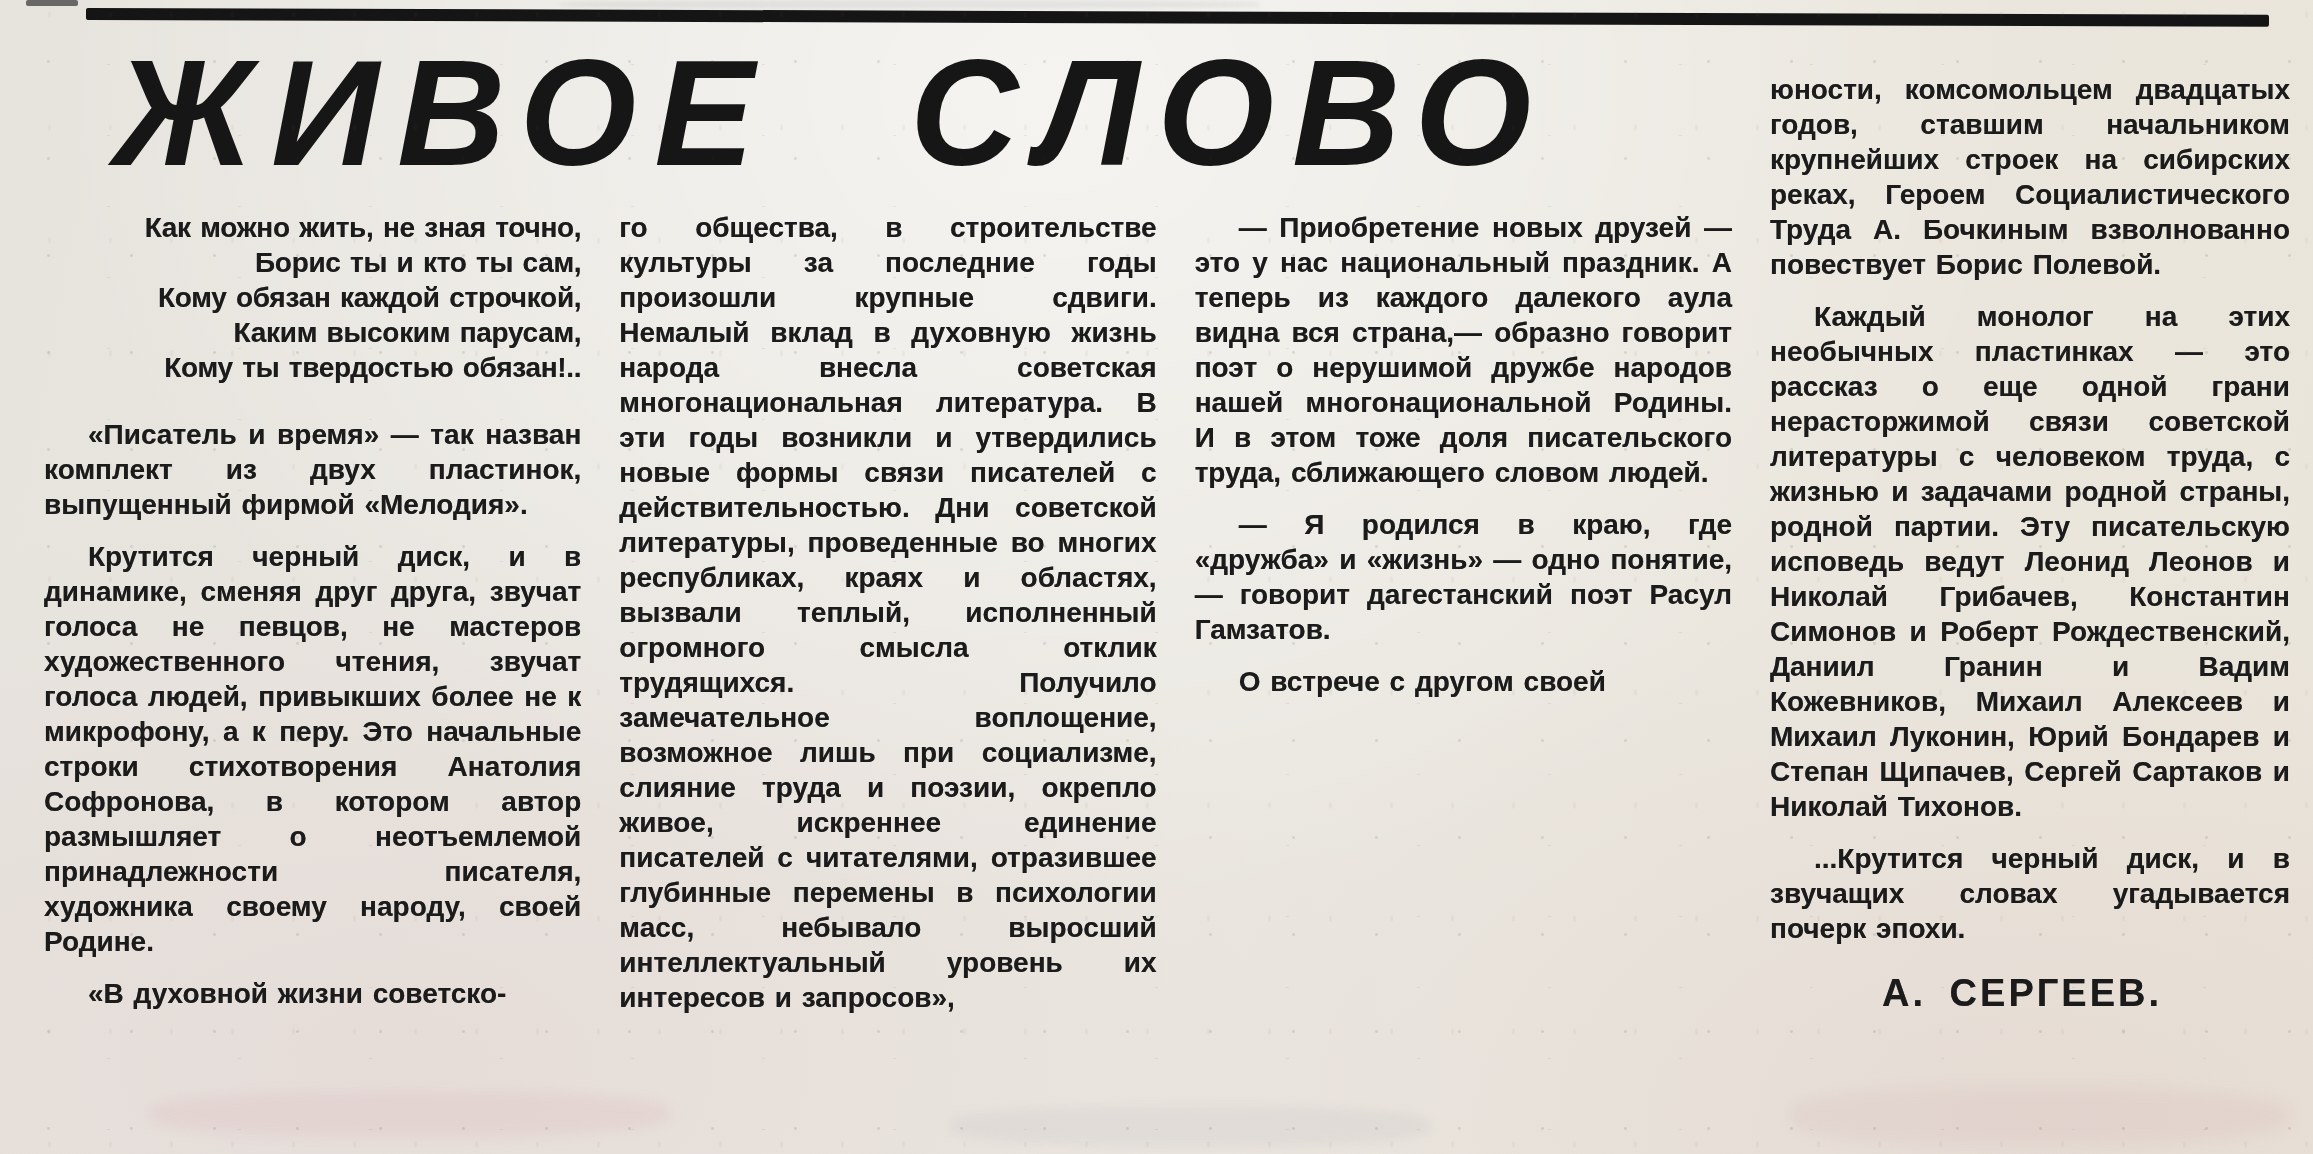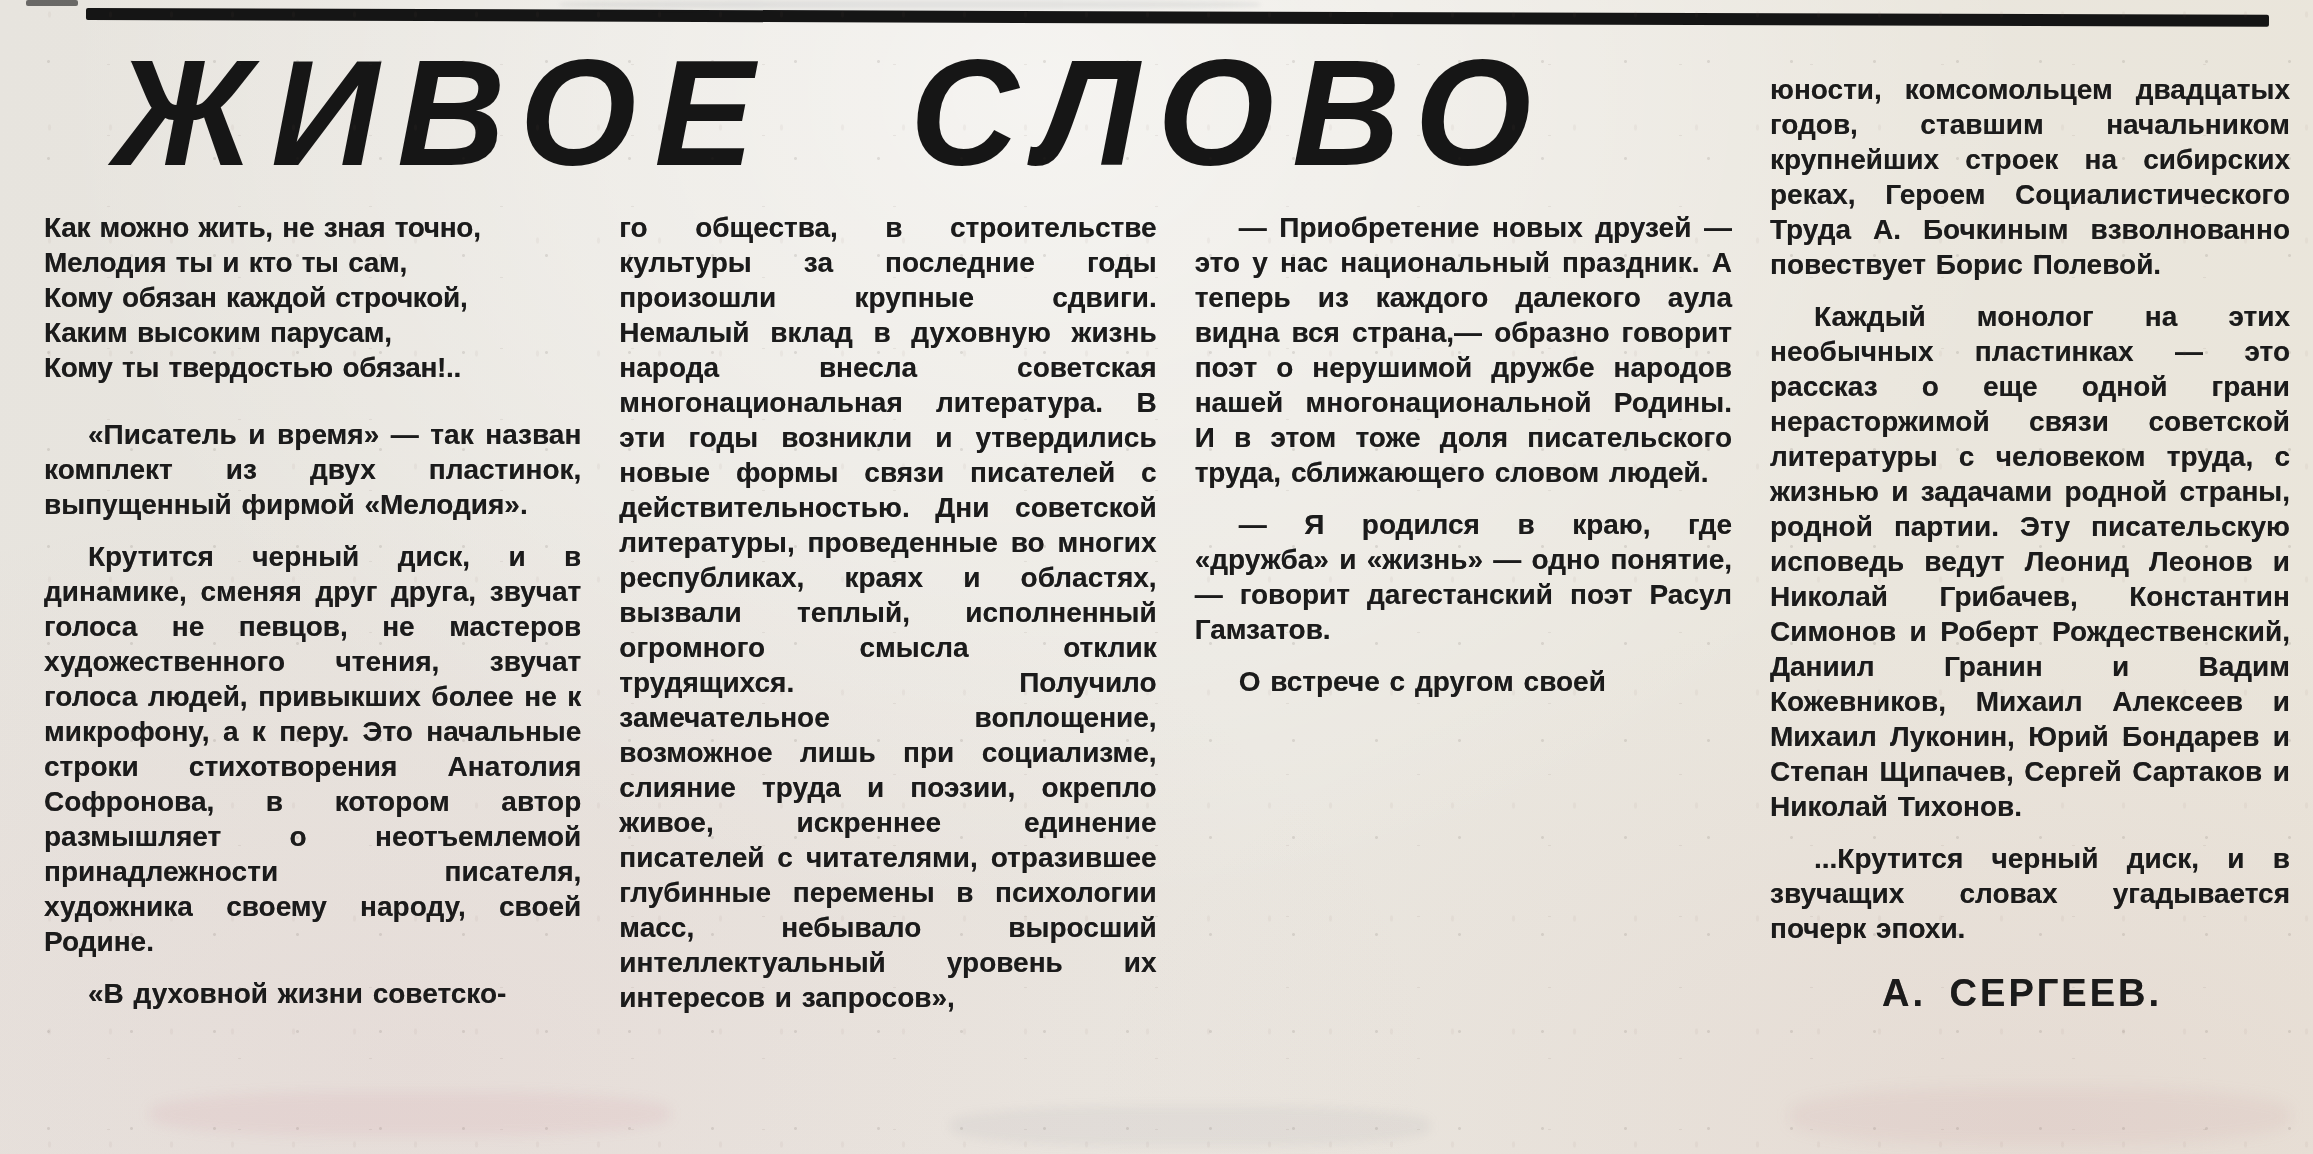--- a/index.html
+++ b/index.html
@@ -51,21 +51,21 @@
   .col { flex: 1 1 0; min-width: 0; }
   .coltext {
     font-size: 28px; font-weight: bold; line-height: 35px;
     text-align: justify; word-spacing: 2px;
     text-shadow: 0 0 0.6px rgba(20,20,20,.55);
   }
   .col4 { flex: 1 1 0; min-width: 0; padding-top: 72px; }
   p { margin: 0; text-indent: 44px; }
   p + p { margin-top: 17px; }
   p.noindent { text-indent: 0; }
-  .poem { margin: 0 0 32px 0; text-align: left; letter-spacing: -0.3px; }
+  .poem { margin: 0 0 32px 0; text-align: right; letter-spacing: -0.3px; }
   .poem-line { white-space: nowrap; }
   .signature {
     margin-top: 30px; padding-right: 128px;
     text-align: right; font-size: 38px; font-weight: bold;
     letter-spacing: 3px; word-spacing: 10px;
     text-shadow: 0 0 0.6px rgba(20,20,20,.55);
   }
   .artifact { position: absolute; pointer-events: none; border-radius: 40%; }
   .a1 { left: 150px; top: 1092px; width: 520px; height: 44px;
         background: rgba(204,128,148,.10); filter: blur(6px); }
@@ -86,21 +86,21 @@
   <div class="artifact a4"></div>
 
   <div class="content">
     <div class="left-block">
       <h1 class="headline">ЖИВОЕ СЛОВО</h1>
       <div class="cols3">
 
         <div class="col coltext">
           <div class="poem">
             <div class="poem-line">Как можно жить, не зная точно,</div>
-            <div class="poem-line">Мелодия ты и кто ты сам,</div>
+            <div class="poem-line">Борис ты и кто ты сам,</div>
             <div class="poem-line">Кому обязан каждой строчкой,</div>
             <div class="poem-line">Каким высоким парусам,</div>
             <div class="poem-line">Кому ты твердостью обязан!..</div>
           </div>
           <p>«Писатель и время» — так назван комплект из двух пластинок, выпущенный фирмой «Мелодия».</p>
           <p>Крутится черный диск, и в динамике, сменяя друг друга, звучат голоса не певцов, не мастеров художественного чтения, звучат голоса людей, привыкших более не к микрофону, а к перу. Это начальные строки стихотворения Анатолия Софронова, в котором автор размышляет о неотъемлемой принадлежности писателя, художника своему народу, своей Родине.</p>
           <p>«В духовной жизни советско-</p>
         </div>
 
         <div class="col coltext">

